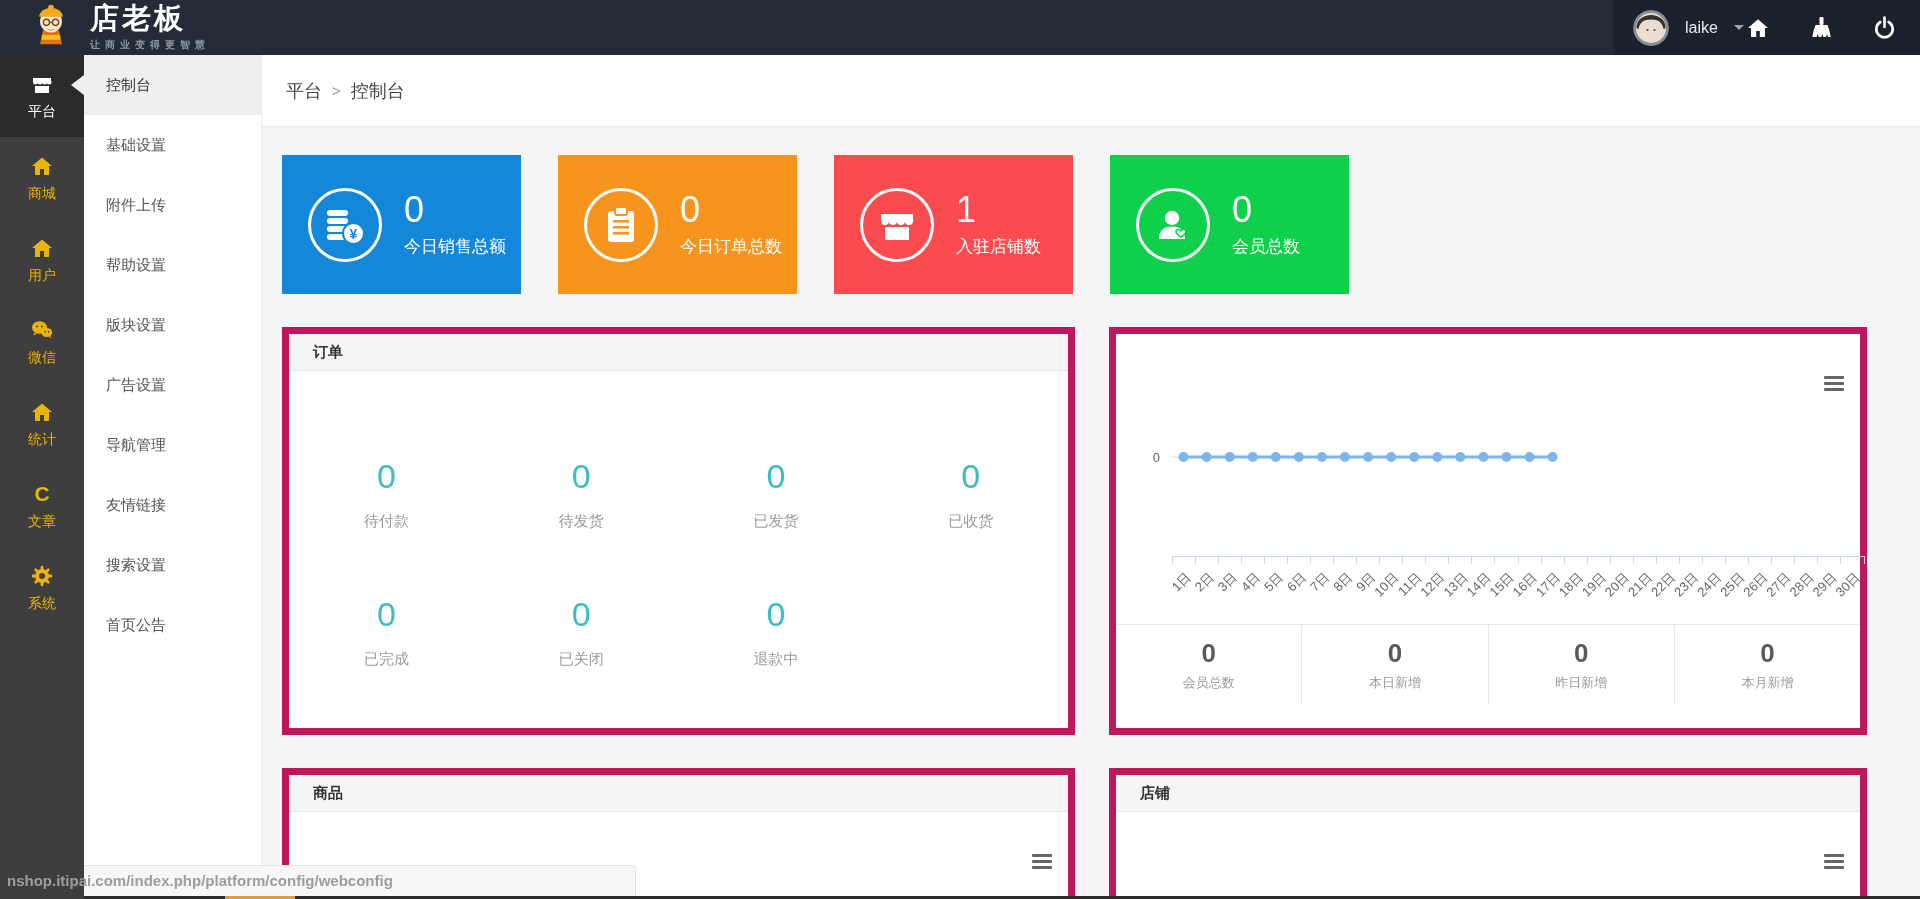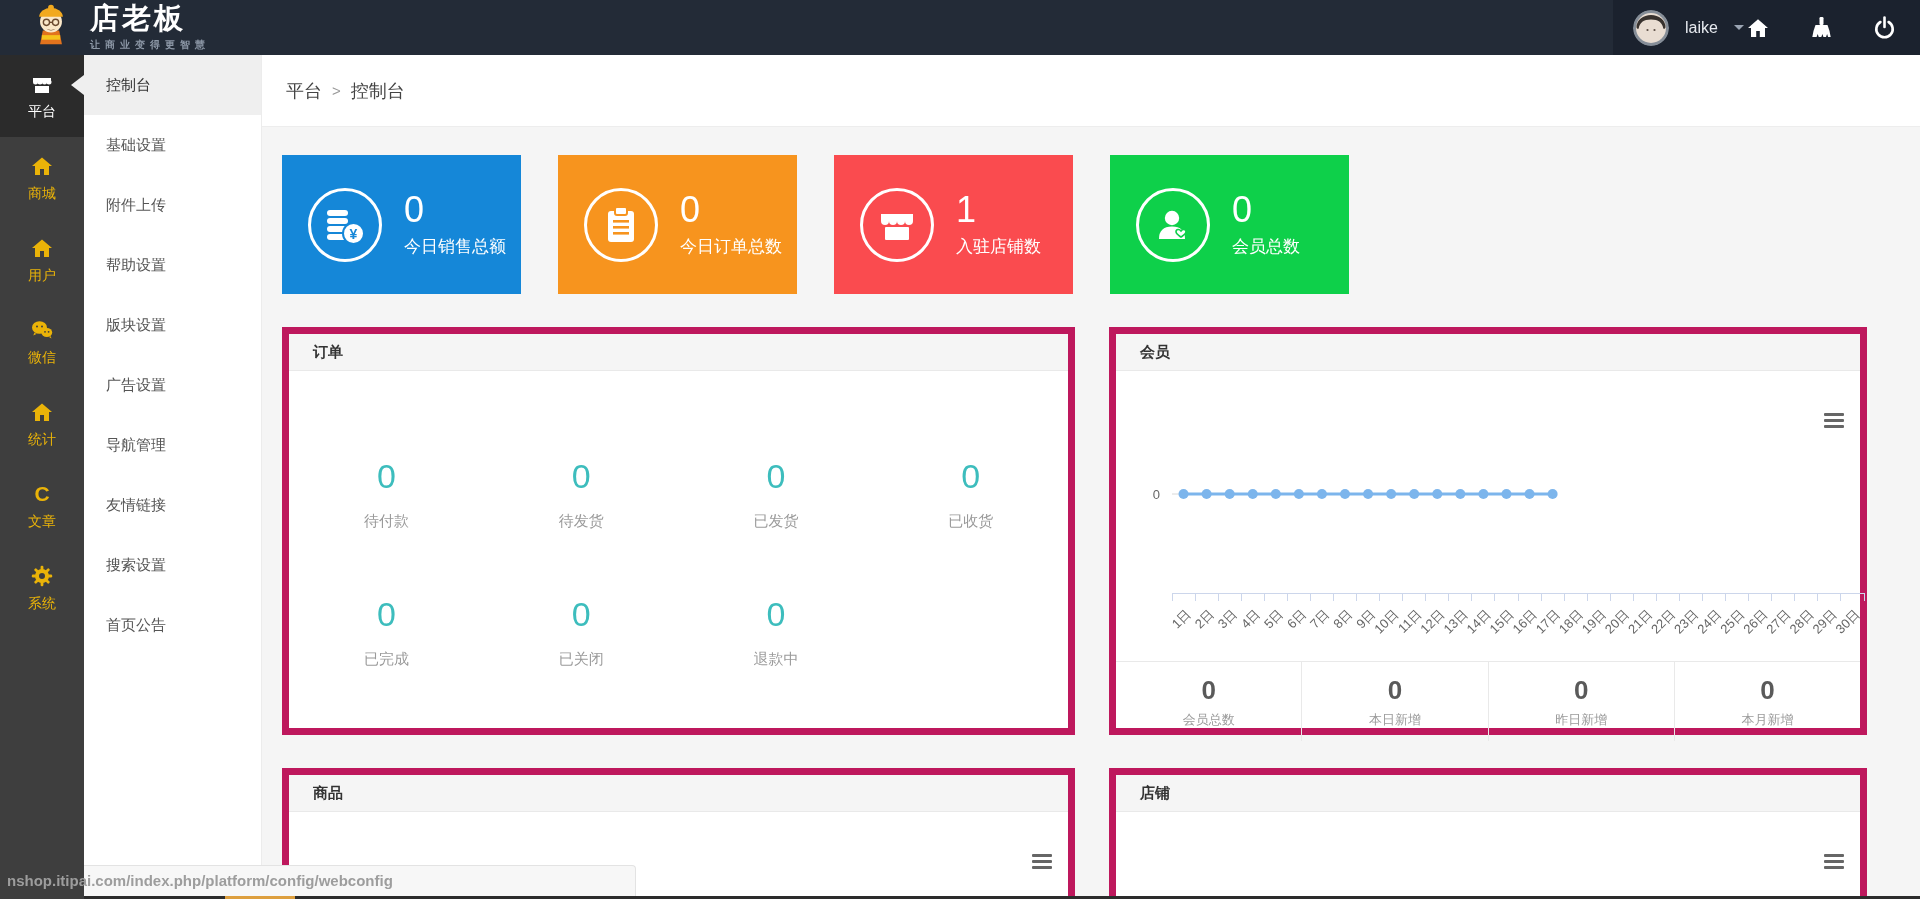--- a/index.html
+++ b/index.html
@@ -334,21 +334,20 @@
               </div>
             <div>
                 <div class="o-val">0</div>
                 <div class="o-label">退款中</div>
               </div>
           </div>
         </div>
       </div>
 
       <div class="panel members">
-        <div class="panel-head">会员</div>
         <div class="panel-body">
           <svg id="member-chart" class="chart-svg" viewBox="0 0 756 291">
               <line x1="56" y1="222" x2="748" y2="222" stroke="#ccd6eb" stroke-width="1" shape-rendering="crispEdges"></line>
               <line x1="56" y1="222" x2="56" y2="230" stroke="#ccd6eb" stroke-width="1" shape-rendering="crispEdges"></line>
               <line x1="79.06666666666666" y1="222" x2="79.06666666666666" y2="230" stroke="#ccd6eb" stroke-width="1" shape-rendering="crispEdges"></line>
               <line x1="102.13333333333333" y1="222" x2="102.13333333333333" y2="230" stroke="#ccd6eb" stroke-width="1" shape-rendering="crispEdges"></line>
               <line x1="125.2" y1="222" x2="125.2" y2="230" stroke="#ccd6eb" stroke-width="1" shape-rendering="crispEdges"></line>
               <line x1="148.26666666666665" y1="222" x2="148.26666666666665" y2="230" stroke="#ccd6eb" stroke-width="1" shape-rendering="crispEdges"></line>
               <line x1="171.33333333333331" y1="222" x2="171.33333333333331" y2="230" stroke="#ccd6eb" stroke-width="1" shape-rendering="crispEdges"></line>
               <line x1="194.4" y1="222" x2="194.4" y2="230" stroke="#ccd6eb" stroke-width="1" shape-rendering="crispEdges"></line>

